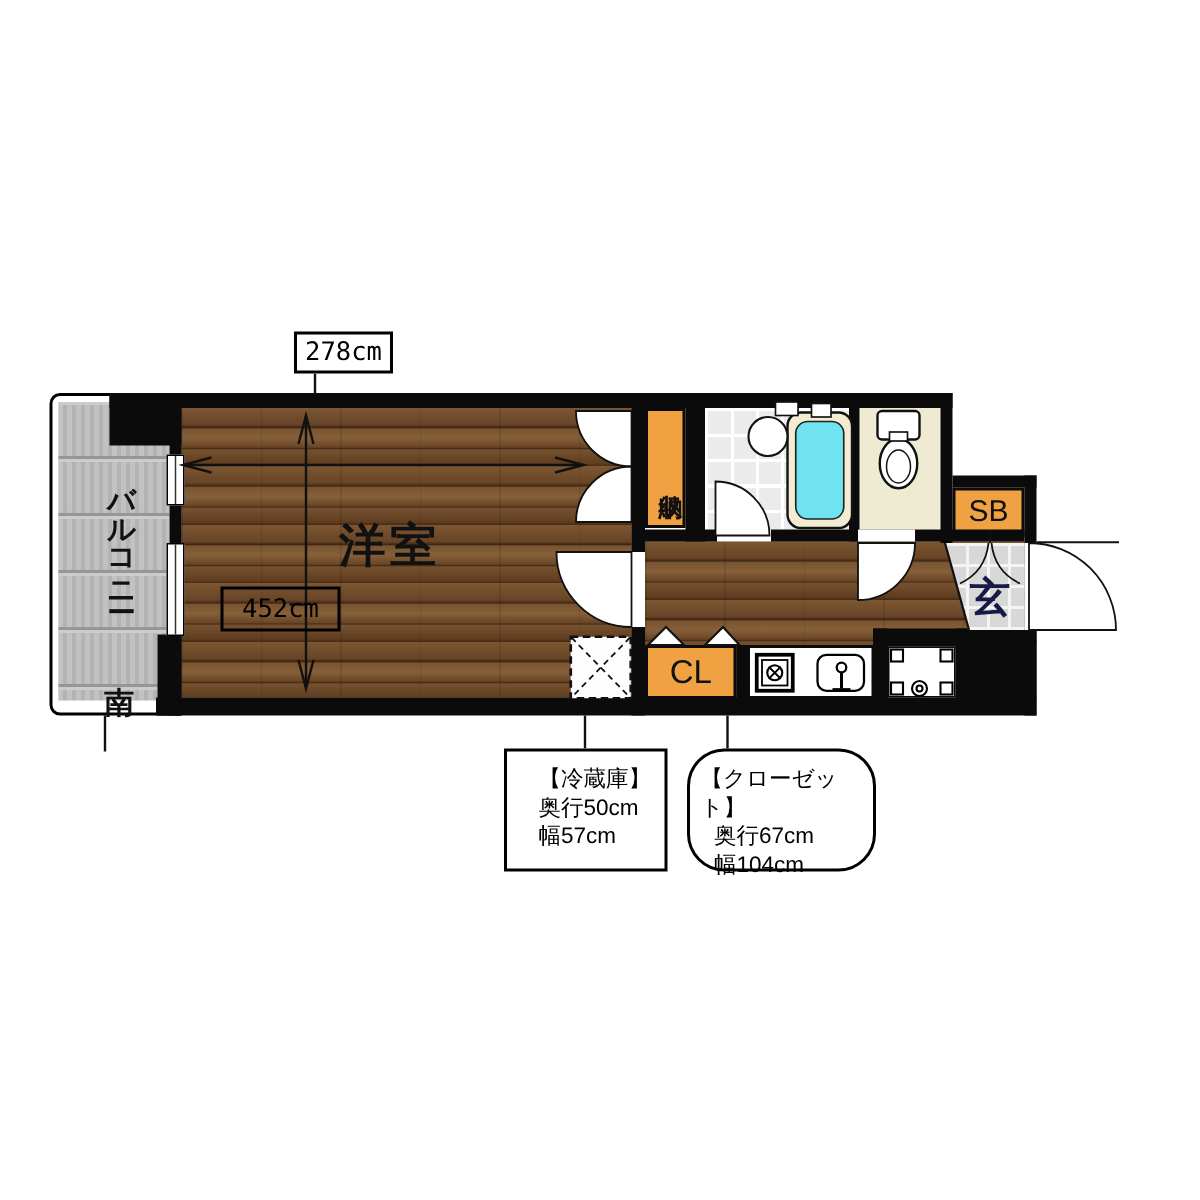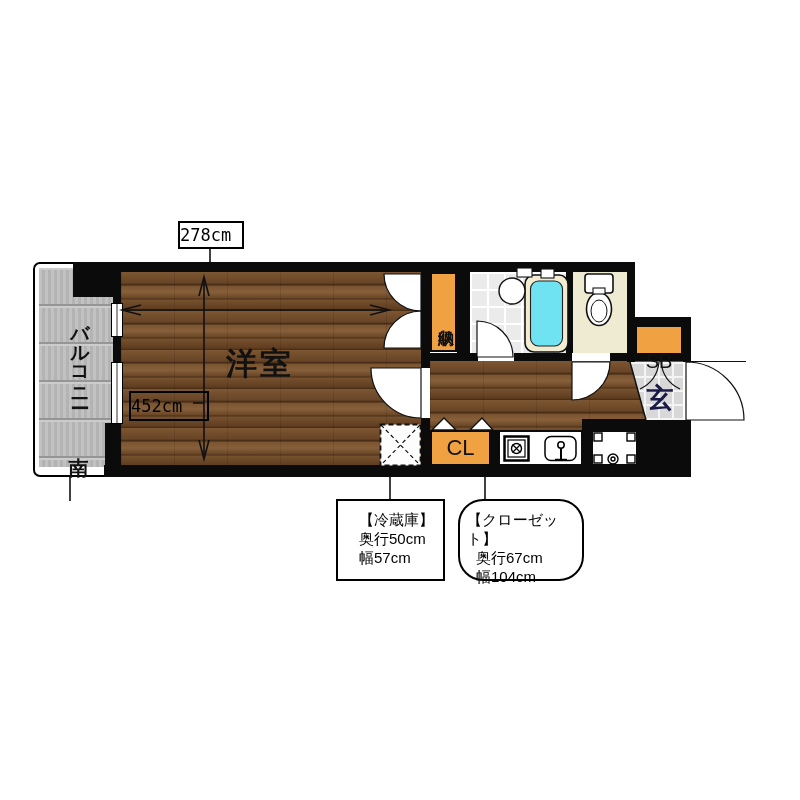--- a/index.html
+++ b/index.html
@@ -30,23 +30,23 @@
   }
   .tile-genkan{
     background-color:#d8d8d8;
     background-image:
       repeating-linear-gradient(180deg, #f4f4f4 0 2px, rgba(0,0,0,0) 2px 14px),
       repeating-linear-gradient(90deg, #f4f4f4 0 2px, rgba(0,0,0,0) 2px 14px);
   }
   .toilet-floor{background:#efebd3;}
   .orange{background:#f0a243;border:2px solid #0b0b0b;box-sizing:border-box;}
   .white-open{background:#ffffff;}
-  .dimbox{display:flex;align-items:center;
+  .dimbox{display:flex;align-items:center;justify-content:center;
           font-family:"DejaVu Sans Mono", monospace;font-size:17px;font-weight:500;color:#000;
-          box-sizing:border-box;}
+          box-sizing:border-box;margin-left:18px;}
   .jp{color:#111;}
   .vtext{writing-mode:vertical-rl;text-orientation:upright;}
   .center{display:flex;align-items:center;justify-content:center;}
   .note-box{background:#fff;border:2px solid #000;box-sizing:border-box;
             font-size:15px;line-height:19px;color:#000;}
   svg{position:absolute;left:0;top:0;}
 </style>
 </head>
 <body>
 
@@ -210,21 +210,21 @@
     <span>452cm</span>
   </div>
 
   <div class="abs center jp" style="left:200px;top:345px;width:120px;height:38px;font-size:31px;font-weight:600;letter-spacing:3px;">洋室</div>
 
   <div class="abs vtext jp" style="left:57px;top:284px;width:36px;height:140px;font-size:19px;font-weight:600;text-align:center;">バルコニー</div>
   <div class="abs vtext jp" style="left:57px;top:427px;width:36px;height:30px;font-size:20px;font-weight:600;text-align:center;">南</div>
 
   <div class="abs vtext jp" style="left:431px;top:287px;width:25px;height:60px;font-size:16px;font-weight:600;text-align:center;">収納</div>
 
-  <div class="abs center jp" style="left:635px;top:325px;width:48px;height:33px;font-size:20px;margin-top:20px;">SB</div>
+  <div class="abs center jp" style="left:635px;top:325px;width:48px;height:33px;font-size:20px;">SB</div>
 
   <div class="abs center jp" style="left:430px;top:430px;width:61px;height:36px;font-size:22px;">CL</div>
 
   <div class="abs center" style="left:643px;top:381px;width:34px;height:34px;font-size:27px;font-weight:600;color:#191945;">玄</div>
 
   <div class="abs note-box" style="left:336px;top:499px;width:109px;height:82px;text-align:left;padding:9px 0 0 21px;">
     <div>【冷蔵庫】</div>
     <div>奥行50cm</div>
     <div>幅57cm</div>
   </div>

